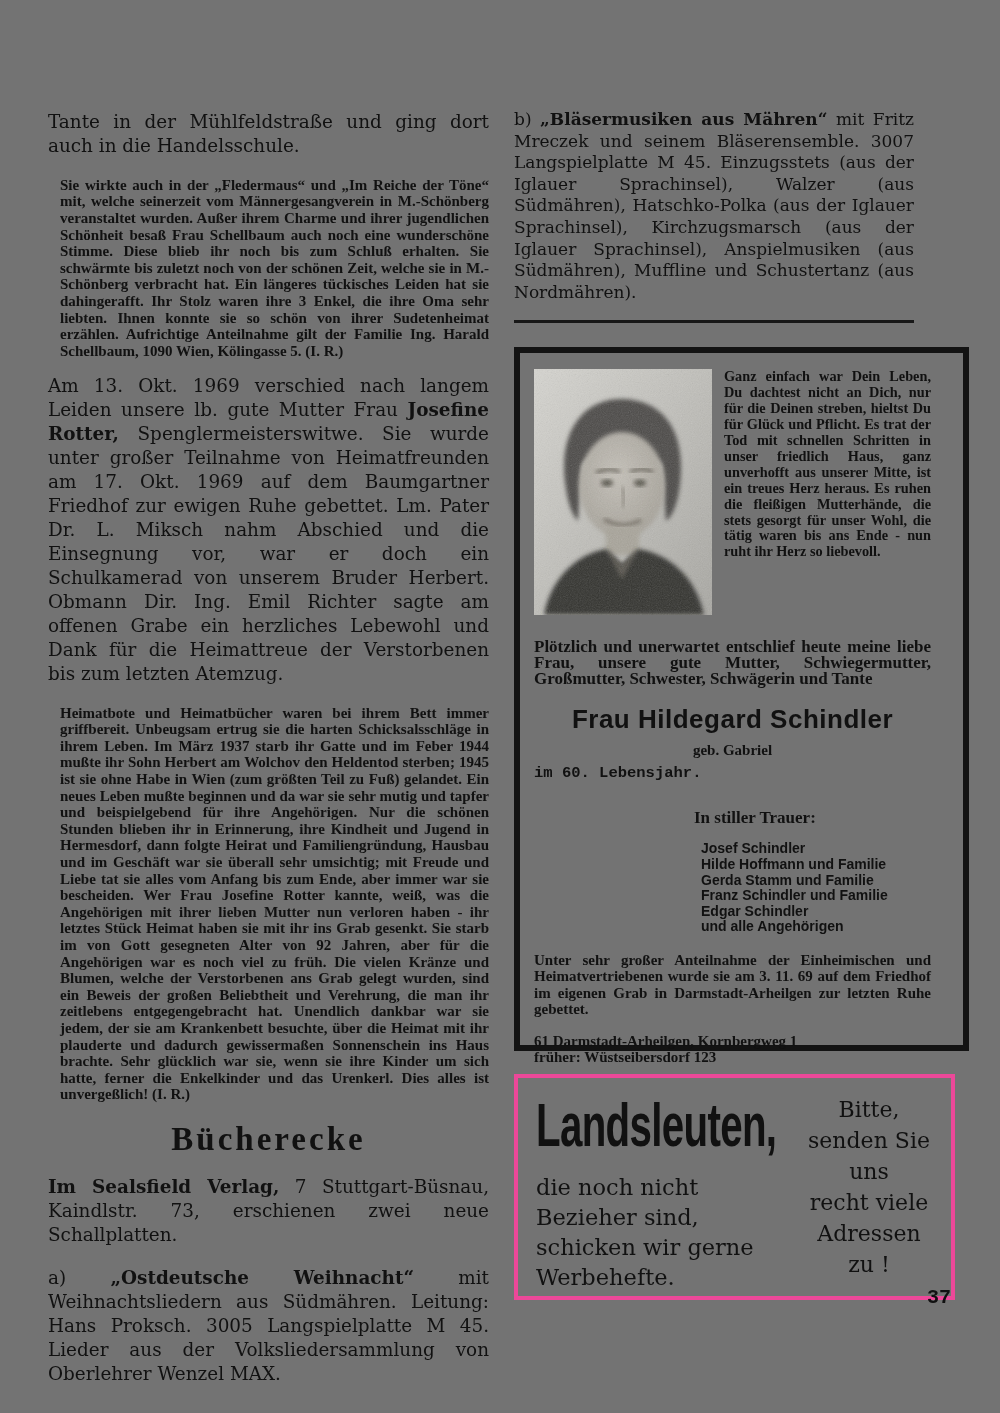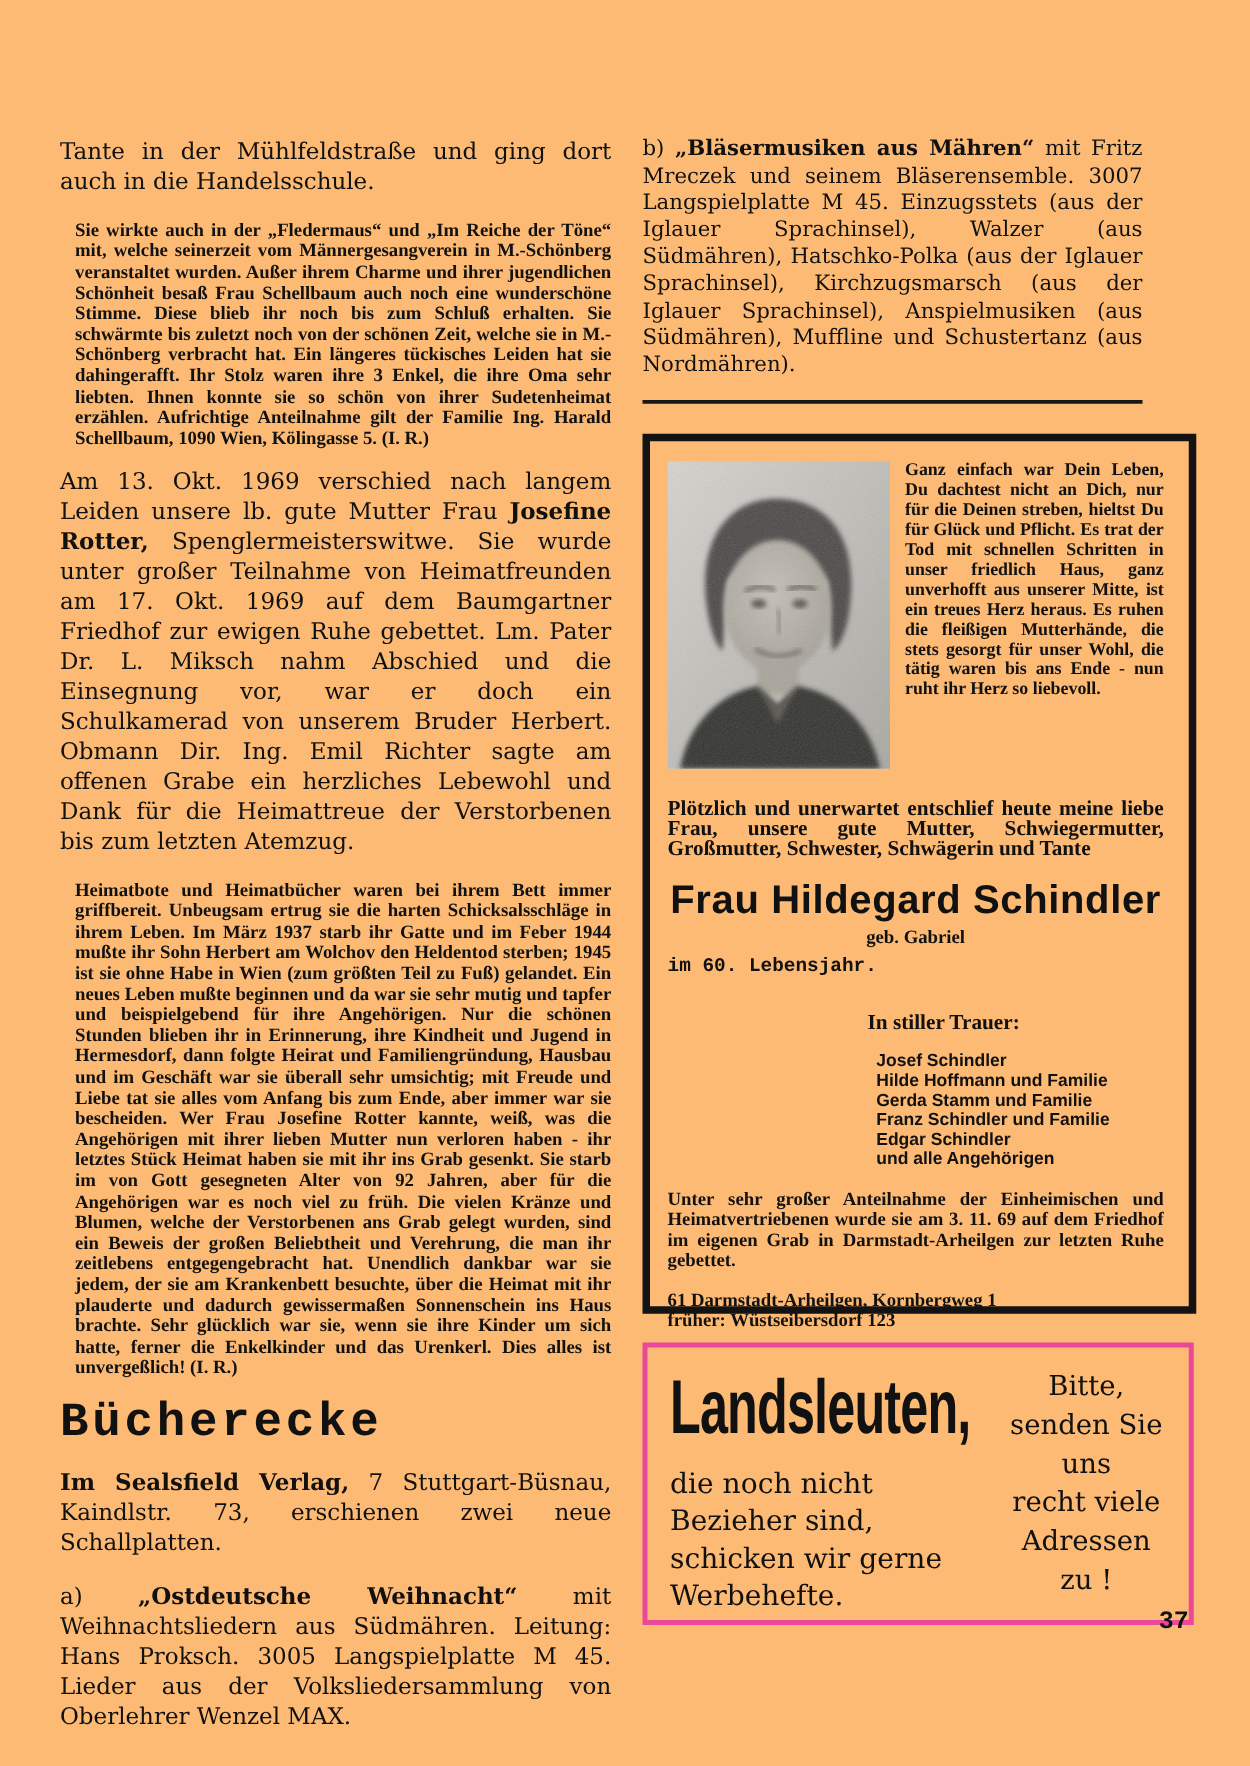--- a/index.html
+++ b/index.html
@@ -1,60 +1,60 @@
 <!DOCTYPE html>
 <html lang="de"><head>
 <meta charset="utf-8">
 <style>
   html,body { margin:0; padding:0; background:#e8e8e8; }
   .page {
     position:relative; width:1000px; height:1413px; margin:0 auto;
-    background:#fdba74; color:#111;
+    background:#737373; color:#111;
     font-family:"DejaVu Serif", serif; overflow:hidden;
   }
   .col-left  { position:absolute; left:48px;  top:92px; width:441px; }
   .col-right { position:absolute; left:514px; top:92px; width:400px; }
 
   .t-large {
     font-size:18.4px; line-height:24px; text-align:justify;
     font-family:"DejaVu Serif", serif; hyphens:auto;
   }
   .t-large-b { font-size:17px; line-height:21.6px; text-align:justify; hyphens:auto; }
   .t-small {
     font-size:15px; line-height:16.6px; font-weight:700;
     font-family:"Liberation Serif", serif; text-align:justify; hyphens:auto;
   }
   .mt2 { margin-top:2px;margin-left:12px; } .mt6 { margin-top:6px; } .mt8 { margin-top:8px; }
 
   .buch-head {
-    margin:18px 0 10px 0; 
-    font-family:Liberation Mono, monospace; font-weight:800;
-    font-size:38px; letter-spacing:3px; line-height:36px;
+    margin:18px 0 10px 0; text-align:center;
+    font-family:Liberation Serif, serif; font-weight:800;
+    font-size:33px; letter-spacing:3px; line-height:36px;
   }
 
   .rule { border:0; border-top:3px solid #181818; margin:12px 0 0 0; }
 
   .obit-box {
     margin-top:24px; border:6px solid #131313; height:676px;
-    padding:16px 20px 0 14px; box-sizing:content-box; width:397px;
+    padding:16px 32px 0 14px; box-sizing:content-box; width:397px;
   }
   .photo-row { display:flex; gap:12px; }
   .photo { width:178px; height:246px; flex:0 0 auto; background:#c9c8c4; }
   .poem {
     width:207px; font-family:"Liberation Serif", serif; font-weight:700;
     font-size:14.3px; line-height:15.9px; text-align:justify; hyphens:auto;
   }
   .obit-announce {
     margin-top:24px; font-family:"Liberation Serif", serif; font-weight:700;
     font-size:17px; line-height:16px; text-align:justify;
   }
   .obit-name {
     margin-top:14px; text-align:center;
     font-family:"Liberation Sans", sans-serif; font-weight:700;
-    font-size:32px; line-height:30px; letter-spacing:0.5px;
+    font-size:26px; line-height:30px; letter-spacing:0.5px;
   }
   .obit-maiden {
     margin-top:8px; text-align:center;
     font-family:"Liberation Serif", serif; font-weight:700; font-size:15px;
   }
   .obit-age {
     margin-top:5px; font-family:Liberation Mono, monospace; font-weight:700; font-size:15.5px;
   }
   .obit-trauer {
     margin-top:26px; padding-left:160px;

